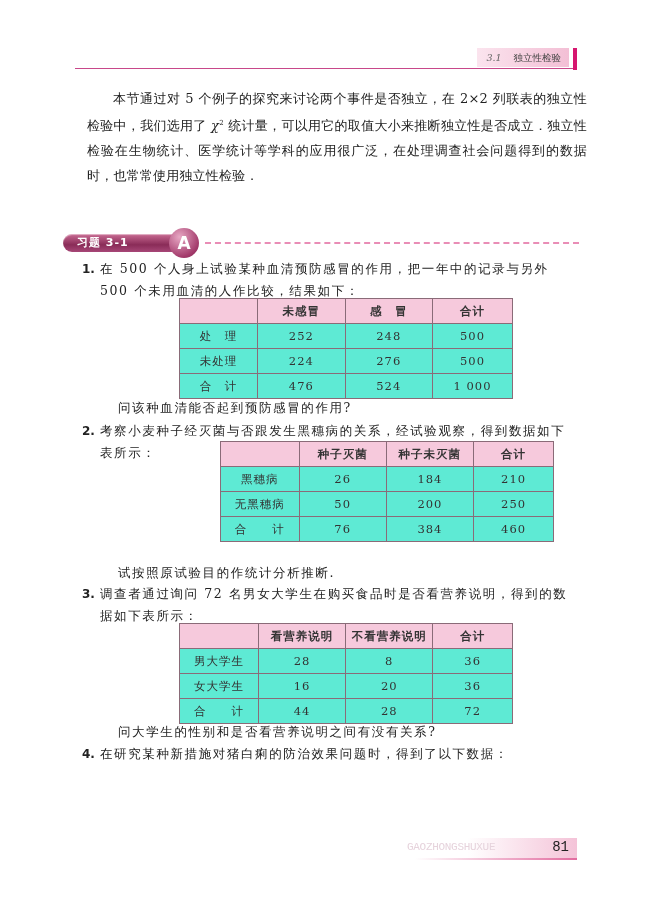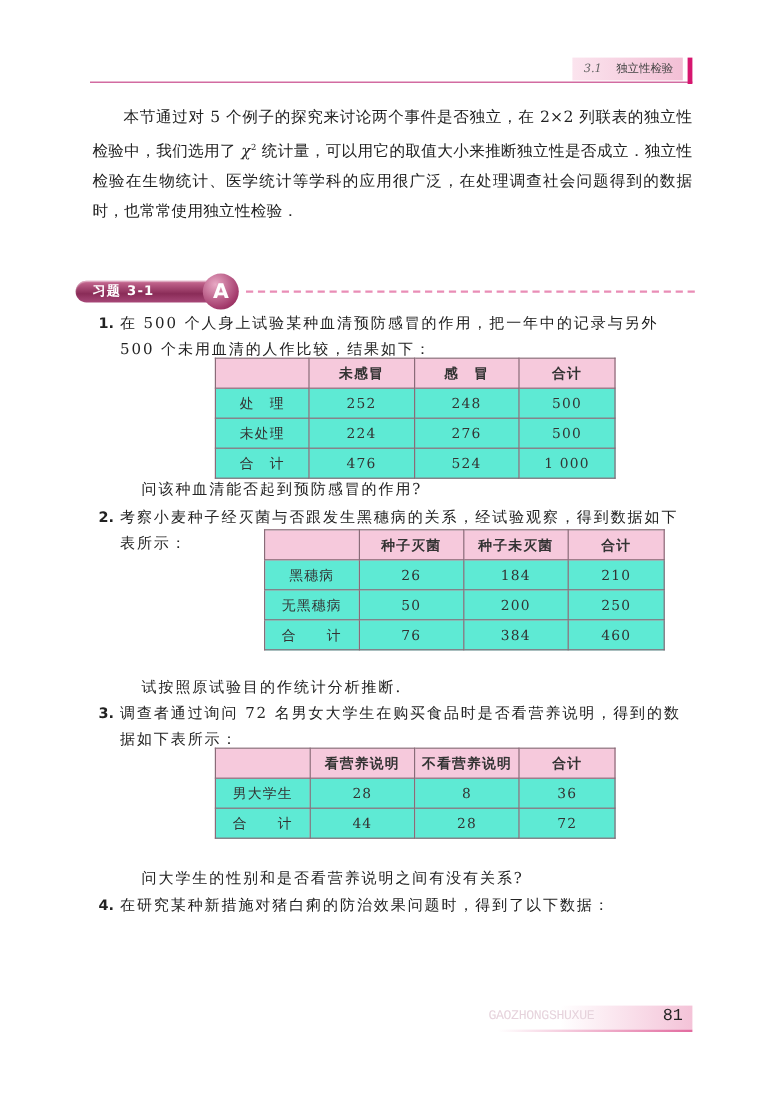--- a/index.html
+++ b/index.html
@@ -15,21 +15,21 @@
     position: absolute; right: 8px; top: 0; height: 19px; width: 92px;
     background: linear-gradient(90deg, #fbe4ee 0%, #f3bfd5 100%);
     font-size: 9.5px; line-height: 19px; text-align: right; padding-right: 8px; box-sizing: border-box;
     color: #444;
   }
   .header-tab .num { font-style: italic; margin-right: 12px; color: #666; }
   .header-bar {
     position: absolute; right: 0; top: 0; width: 4px; height: 22px; background: #d6166f;
   }
   .intro {
-    position: absolute; left: 77px; top: 86px; width: 500px;
+    position: absolute; left: 87px; top: 86px; width: 500px;
     font-size: 13px; line-height: 25px; text-indent: 26px; letter-spacing: 0.2px;
     text-align: justify;
   }
   .intro sup { font-size: 7px; }
   .exercise-banner {
     position: absolute; left: 63px; top: 228px; width: 520px; height: 30px;
   }
   .pill {
     position: absolute; left: 0; top: 6px; width: 120px; height: 18px; border-radius: 10px;
     background: linear-gradient(180deg, #c96b93 0%, #8a2c58 60%, #a74777 100%);
@@ -190,20 +190,26 @@
     <td class="c2">不看营养说明</td>
     <td class="c3">合计</td>
   </tr>
   <tr class="body">
     <td>男大学生</td>
     <td>28</td>
     <td>8</td>
     <td>36</td>
   </tr>
   <tr class="body">
+    <td>女大学生</td>
+    <td>16</td>
+    <td>20</td>
+    <td>36</td>
+  </tr>
+  <tr class="body">
     <td>合　　计</td>
     <td>44</td>
     <td>28</td>
     <td>72</td>
   </tr>
 </tbody>
   </table>
 <div class="followup" style="top:722px;">问大学生的性别和是否看营养说明之间有没有关系?</div>
 
 <div class="problem" style="top:743px;">

